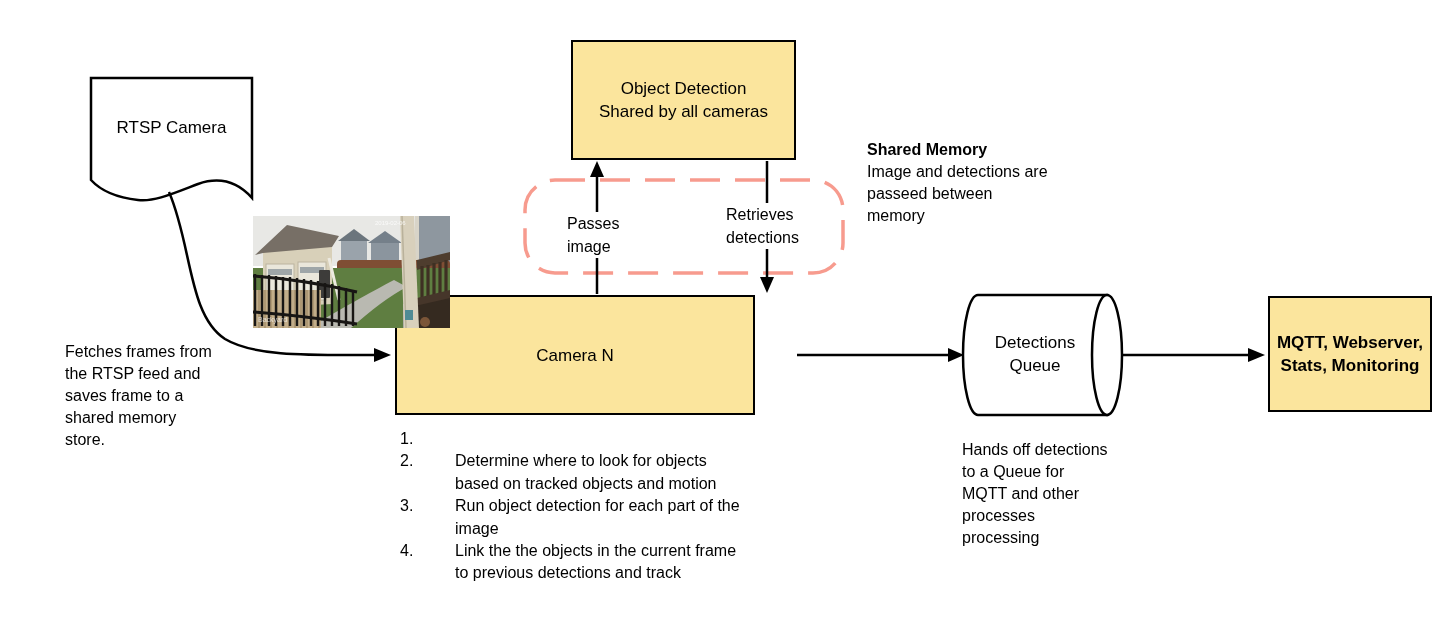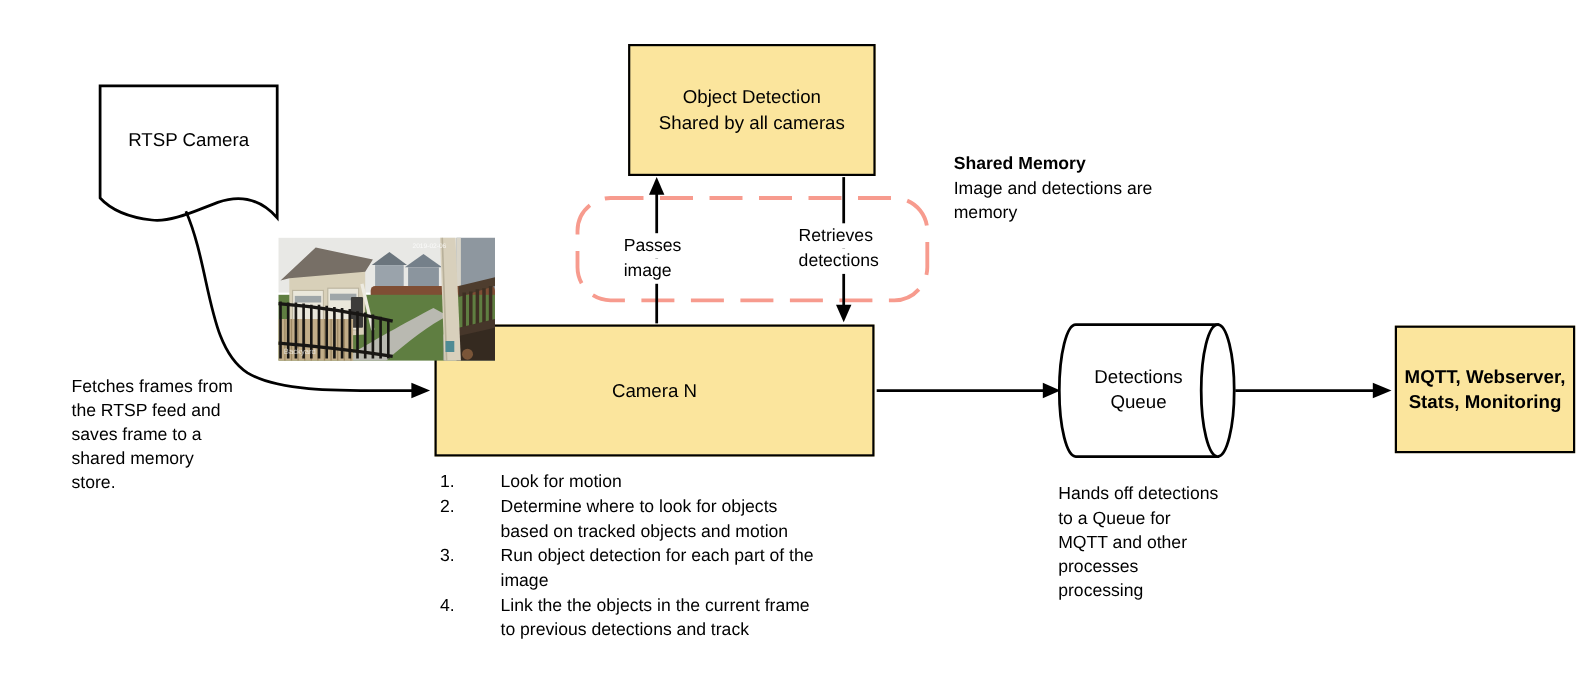--- a/index.html
+++ b/index.html
@@ -59,21 +59,21 @@
 
     <path d="M 958 295 L 1087 295 L 1087 415 L 958 415 A 15 60 0 0 1 958 295 Z" fill="#ffffff" stroke="#000000" stroke-width="2.5"></path>
     <ellipse cx="1087" cy="355" rx="15" ry="60" fill="#ffffff" stroke="#000000" stroke-width="2.5"></ellipse>
   </svg>
 
   <div class="node" style="left:551px; top:40px; width:225px; height:120px;">
     <div>Object Detection</div>
     <div class="italic">Shared by all cameras</div>
   </div>
 
-  <div class="node" style="left:375px; top:295px; width:400px; height:120px;">
+  <div class="node" style="left:375px; top:295px; width:360px; height:120px;">
     <div>Camera N</div>
   </div>
 
   <div class="node" style="left:1248px; top:296px; width:164px; height:116px;font-weight:bold;">
     <div>MQTT, Webserver,</div>
     <div>Stats, Monitoring</div>
   </div>
 
   <div class="label center" style="left:71px; top:118px; width:161px;">RTSP Camera</div>
 
@@ -88,20 +88,21 @@
   </div>
 
   <div class="edge-label" style="left:704px; top:203px;">
     <span>Retrieves</span><br>
     <span>detections</span>
   </div>
 
   <div class="annot" style="left:847px; top:139px;">
     <div class="title">Shared Memory</div>
     <div>Image and detections are</div>
+    <div>passeed between</div>
     <div>memory</div>
   </div>
 
   <div class="annot" style="left:45px; top:341px;">
     <div>Fetches frames from</div>
     <div>the RTSP feed and</div>
     <div>saves frame to a</div>
     <div>shared memory</div>
     <div>store.</div>
   </div>
@@ -110,23 +111,20 @@
     <div>Hands off detections</div>
     <div>to a Queue for</div>
     <div>MQTT and other</div>
     <div>processes</div>
     <div>processing</div>
   </div>
 
   <div class="steps">
     <div class="step">
       <div class="num">1.</div>
-      <div class="lines">
-          <div>Look for motion</div>
-        </div>
     </div>
     <div class="step">
       <div class="num">2.</div>
       <div class="lines">
         <div>Determine where to look for objects</div>
         <div>based on tracked objects and motion</div>
       </div>
     </div>
     <div class="step">
       <div class="num">3.</div>

